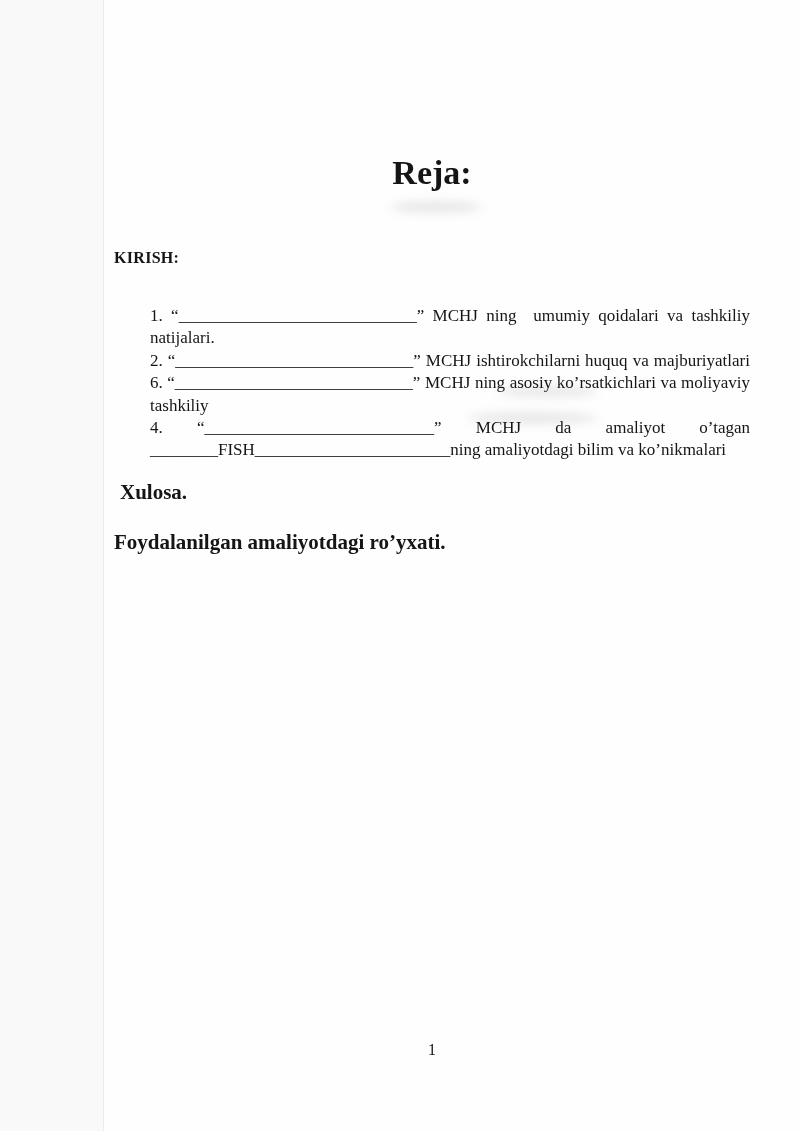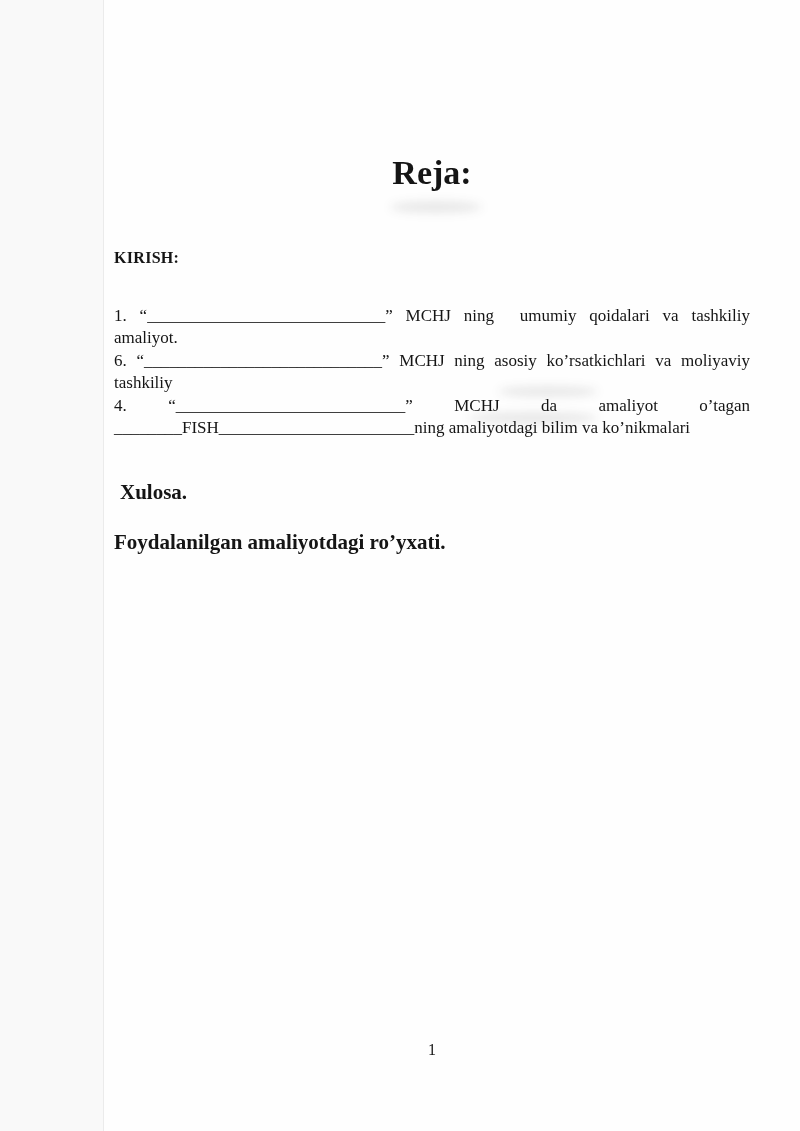--- a/index.html
+++ b/index.html
@@ -40,21 +40,21 @@
     letter-spacing: 0.3px;
     margin-top: 8px;
   }
   .plan {
     position: absolute;
     top: 305px; left: 114px;
     width: 636px;
     font-size: 17px;
     line-height: 22.4px;
   }
-  .plan .line { white-space: normal; }
+  .plan .line { white-space: normal; margin-left: 36px; }
   .plan .line.justify {
     text-align: justify;
     text-align-last: justify;
   }
   .xulosa {
     position: absolute;
     top: 480px; left: 120px;
     font-size: 21px;
     font-weight: bold;
   }
@@ -92,21 +92,22 @@
   <div class="smudge s1"></div>
   <div class="smudge s2"></div>
   <div class="smudge s3"></div>
 
   <div class="title">Reja:</div>
 
   <div class="kirish">KIRISH:</div>
 
   <div class="plan">
     <div class="line justify">1. “____________________________” MCHJ ning &nbsp;umumiy qoidalari va tashkiliy</div>
-    <div class="line">amaliyot.</div>
+    <div class="line">natijalari.</div>
+    <div class="line justify">2. “____________________________” MCHJ ishtirokchilarni huquq va majburiyatlari</div>
     <div class="line justify">6. “____________________________” MCHJ ning asosiy ko’rsatkichlari va moliyaviy</div>
     <div class="line">tashkiliy</div>
     <div class="line justify">4. “___________________________” MCHJ da amaliyot o’tagan</div>
     <div class="line">________FISH_______________________ning amaliyotdagi bilim va ko’nikmalari</div>
   </div>
 
   <div class="xulosa">Xulosa.</div>
 
   <div class="refs">Foydalanilgan amaliyotdagi ro’yxati.</div>
 

